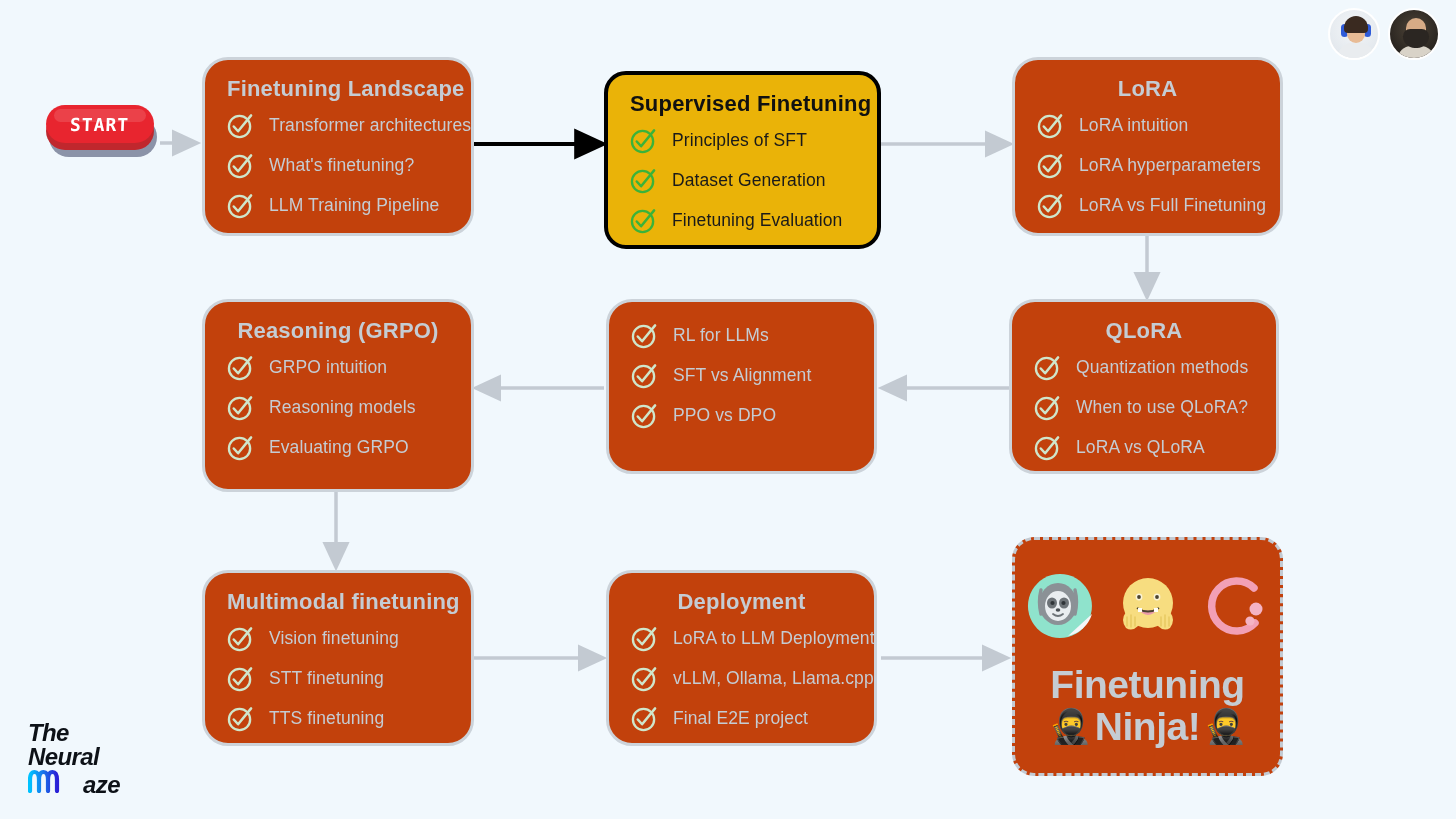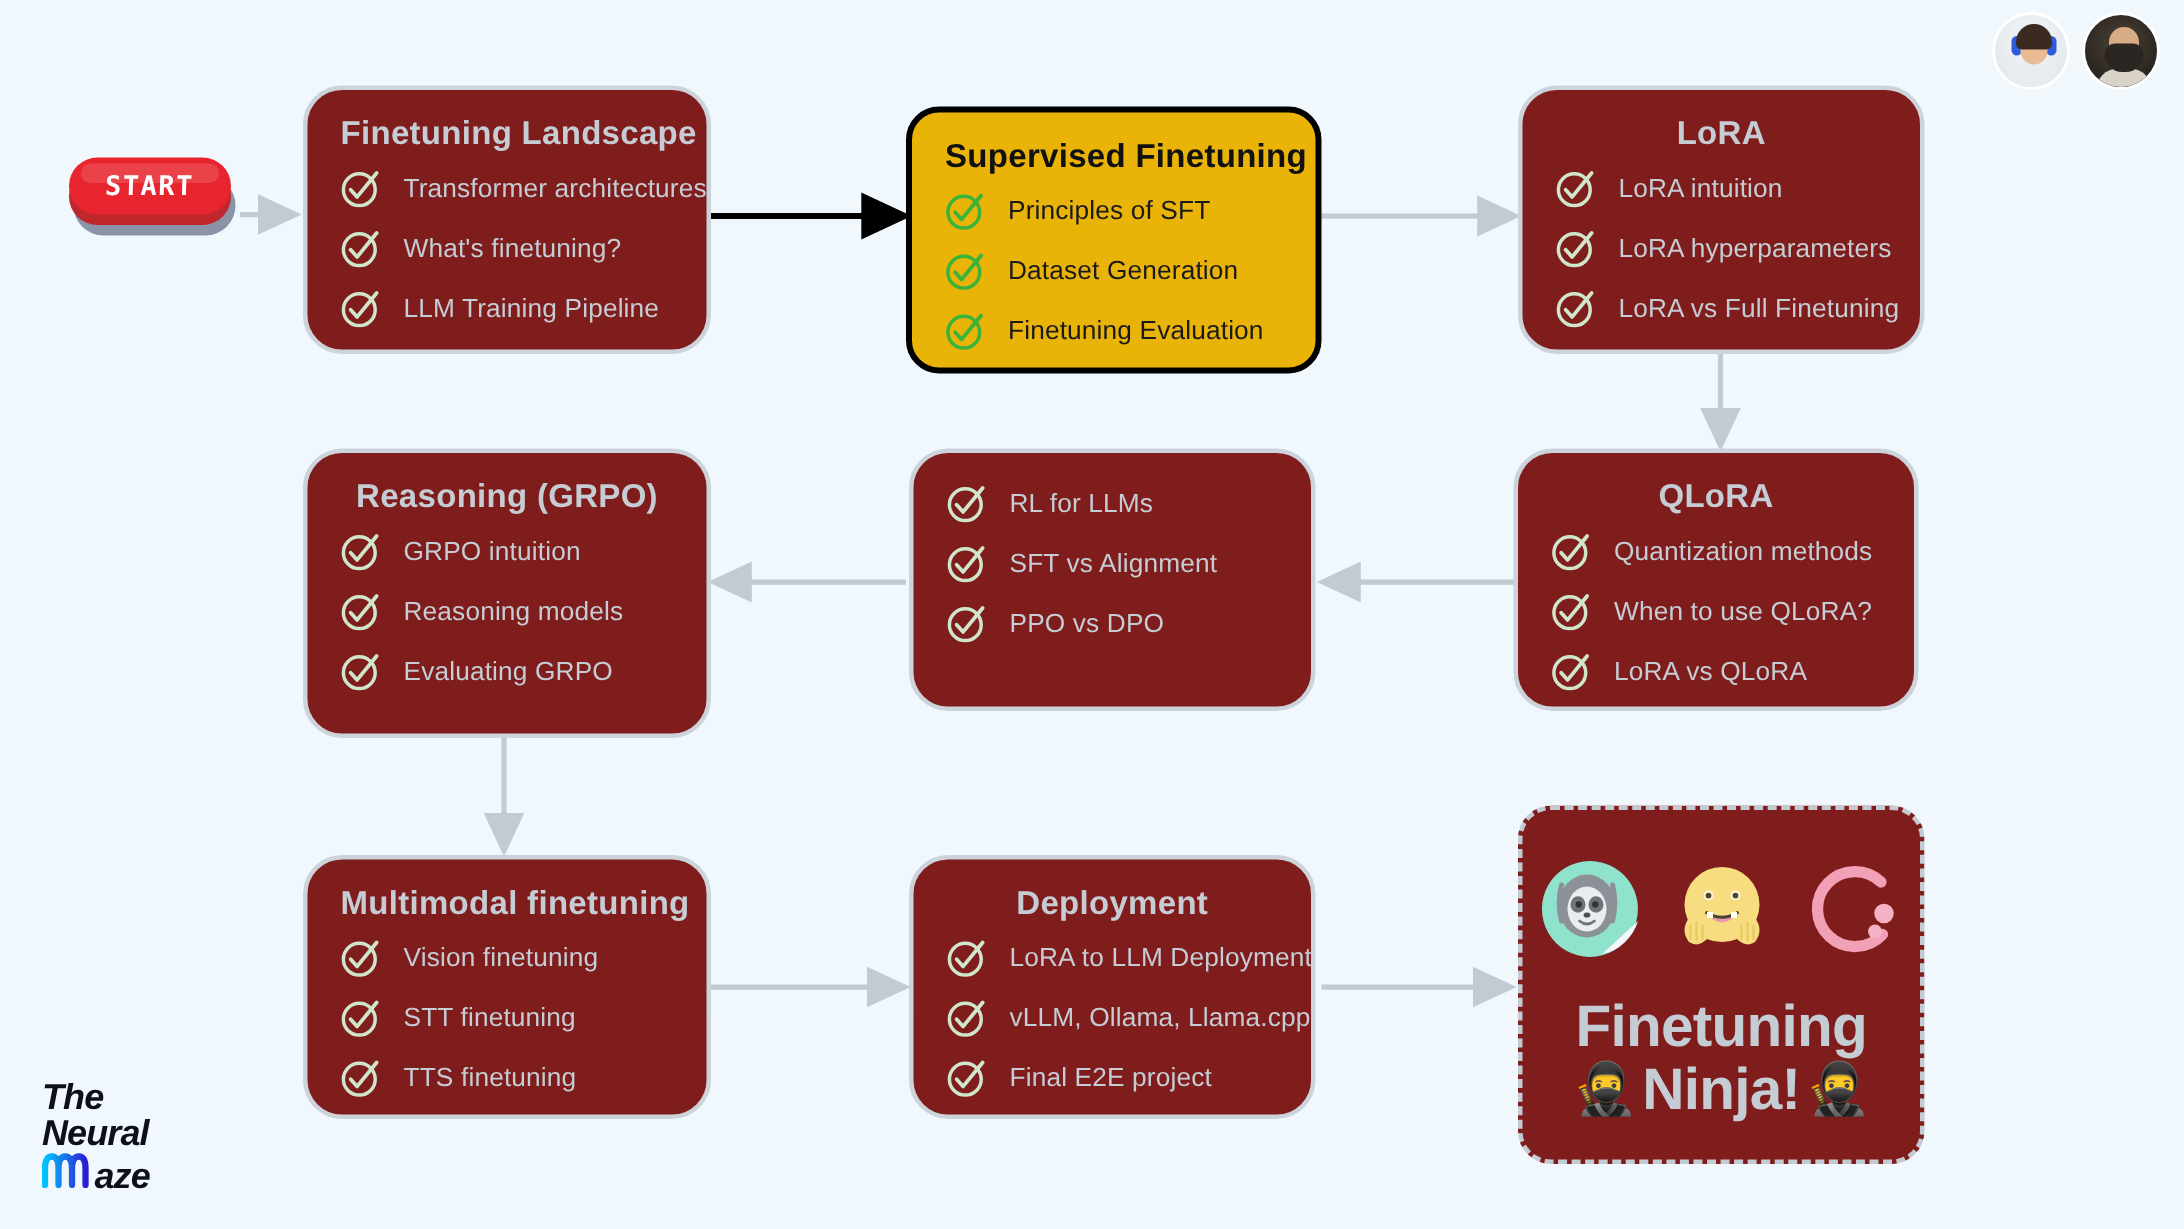--- a/index.html
+++ b/index.html
@@ -29,21 +29,21 @@
     width: 1456px; height: 819px;
     pointer-events: none;
     z-index: 1;
   }
 
   
   .card {
     position: absolute;
     border: 3px solid #ccd3da;
     border-radius: 26px;
-    background: #7f1d1d;
+    background: #c2410c;
     padding: 16px 22px 18px 22px;
     z-index: 3;
   }
 
   .card .card-title {
     font-size: 22px;
     font-weight: bold;
     color: #c5ccd3;
     text-align: center;
     letter-spacing: 0.2px;
@@ -212,21 +212,21 @@
   }
   .brand-line {
     font-size: 24px;
     font-weight: bold;
     color: #0d1117;
     line-height: 0.98;
     letter-spacing: -0.6px;
   }
   .brand-line3 { display: flex; align-items: baseline; }
   .brand-m { display: inline-block; margin-right: 1px; }
-  .brand-aze { color: #0d1117; }
+  .brand-aze { color: #0d1117; margin-left: 20px; }
 </style>
 </head>
 <body>
 
 <div id="canvas">
 
   <svg id="connectors" viewBox="0 0 1456 819">
     <defs>
       <marker id="ah-muted" markerWidth="9" markerHeight="9" refX="7.2" refY="4.5" orient="auto">
         <path d="M0,0.6 L8.4,4.5 L0,8.4 Z" fill="#c3cad2"></path>

